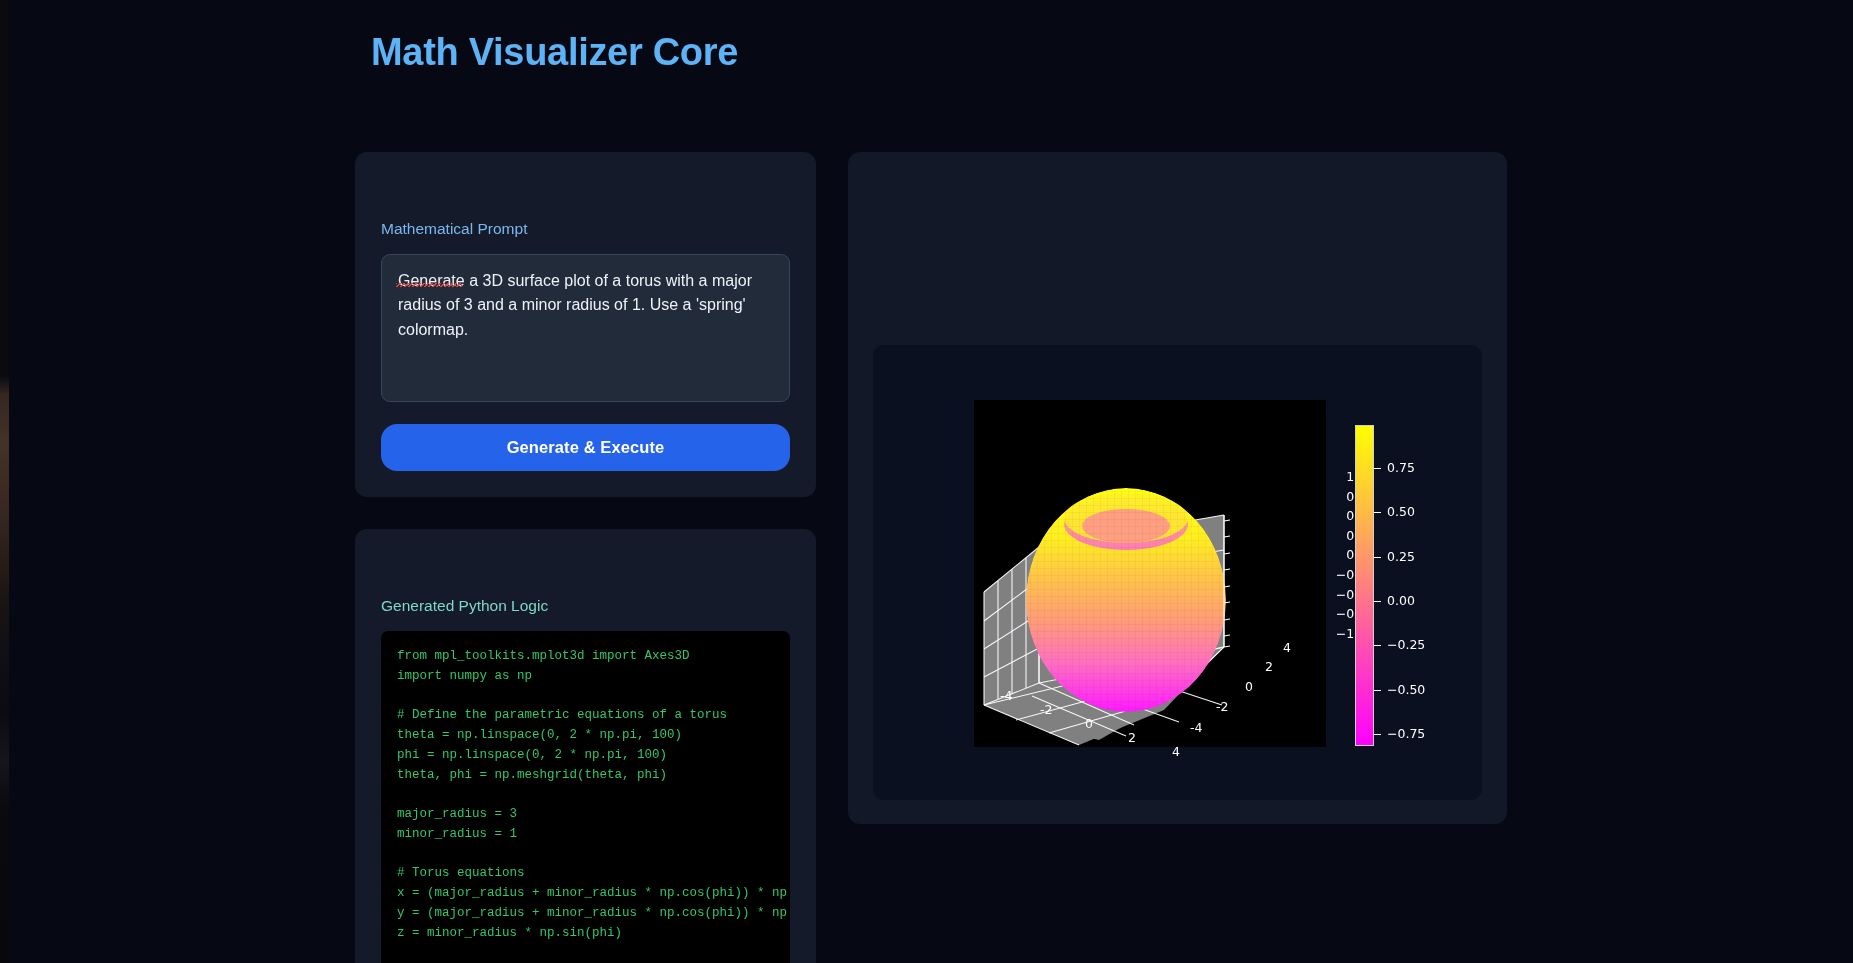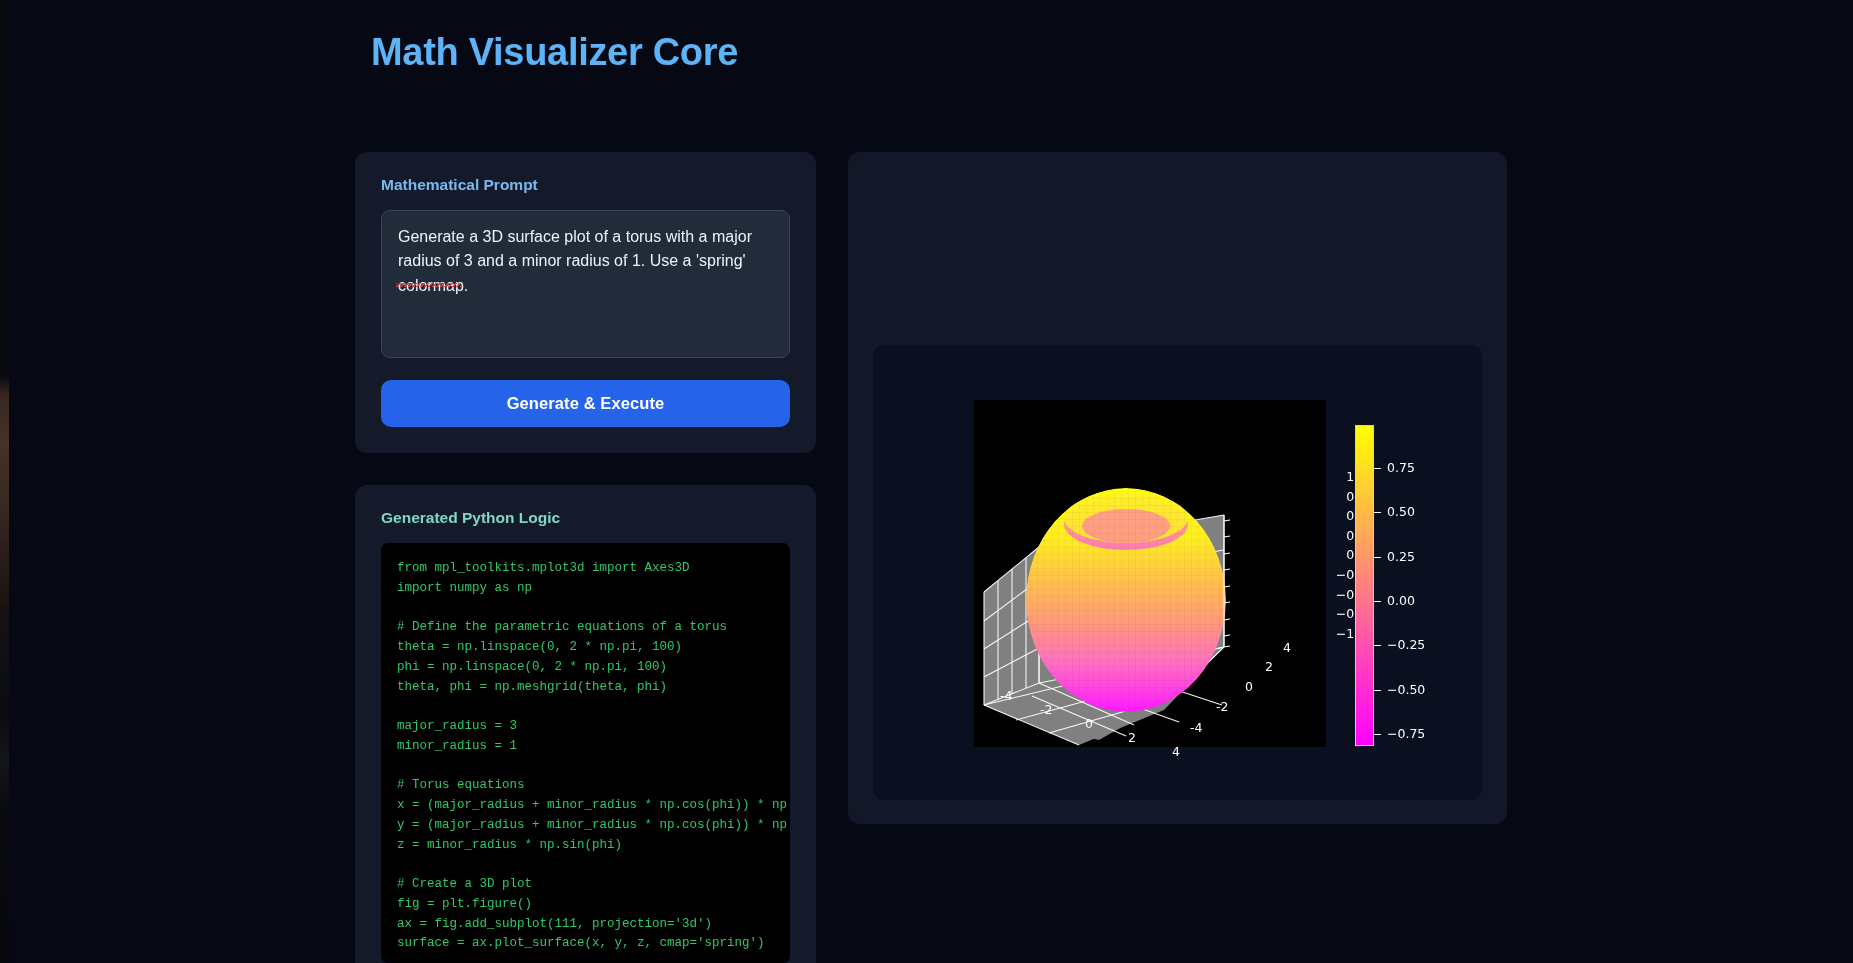--- a/index.html
+++ b/index.html
@@ -71,21 +71,22 @@
   .card {
     background: #141a2a;
     border-radius: 12px;
     padding: 24px 26px 26px 26px;
   }
 
   .card-label {
     font-size: 15.5px;
     color: #79b8ef;
     margin-bottom: 16px;
-    font-weight: bold;
+    font-weight: normal;
+    margin-top: 44px;
   }
   .card-label.code-label {
     color: #7fd8c4;
   }
 
   .prompt-textarea {
     width: 100%;
     height: 148px;
     background: #222b3a;
     border: 1px solid #39455a;
@@ -112,21 +113,21 @@
     opacity: 0.95;
     pointer-events: none;
   }
 
   .generate-btn {
     margin-top: 22px;
     width: 100%;
     height: 47px;
     background: #2563eb;
     border: none;
-    border-radius: 10px;
+    border-radius: 16px;
     color: #ffffff;
     font-size: 16.5px;
     font-weight: bold;
     font-family: "Liberation Sans", sans-serif;
     cursor: pointer;
     letter-spacing: 0.1px;
   }
 
   .code-card {
     margin-top: 32px;

